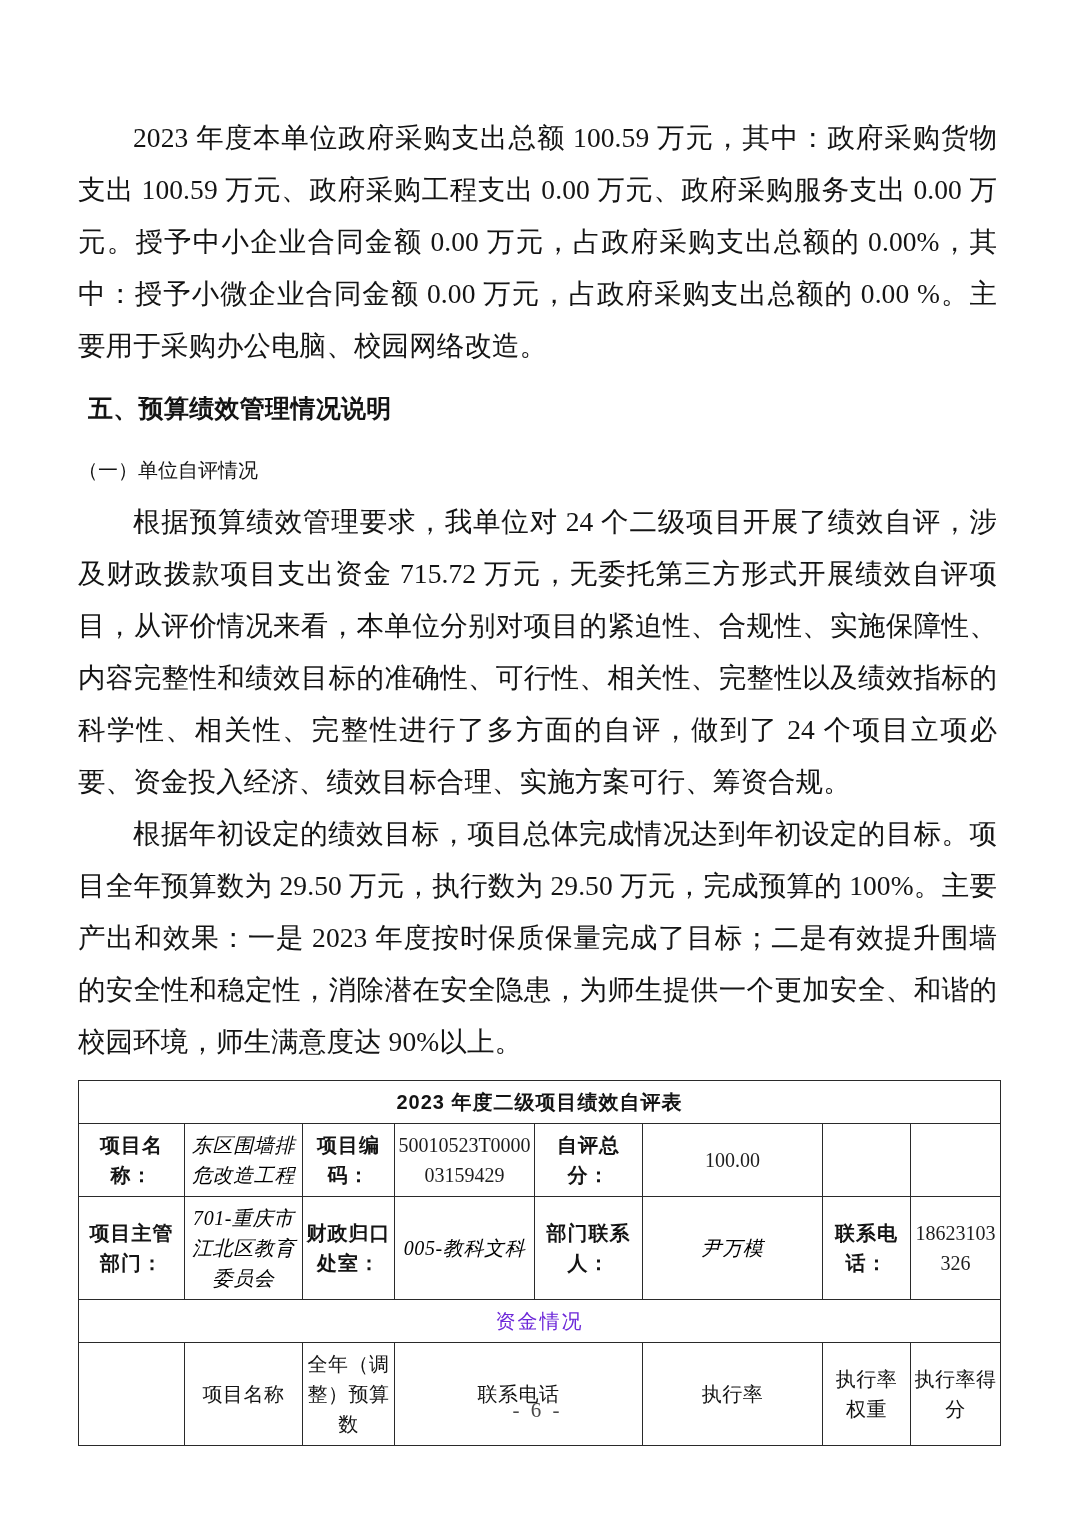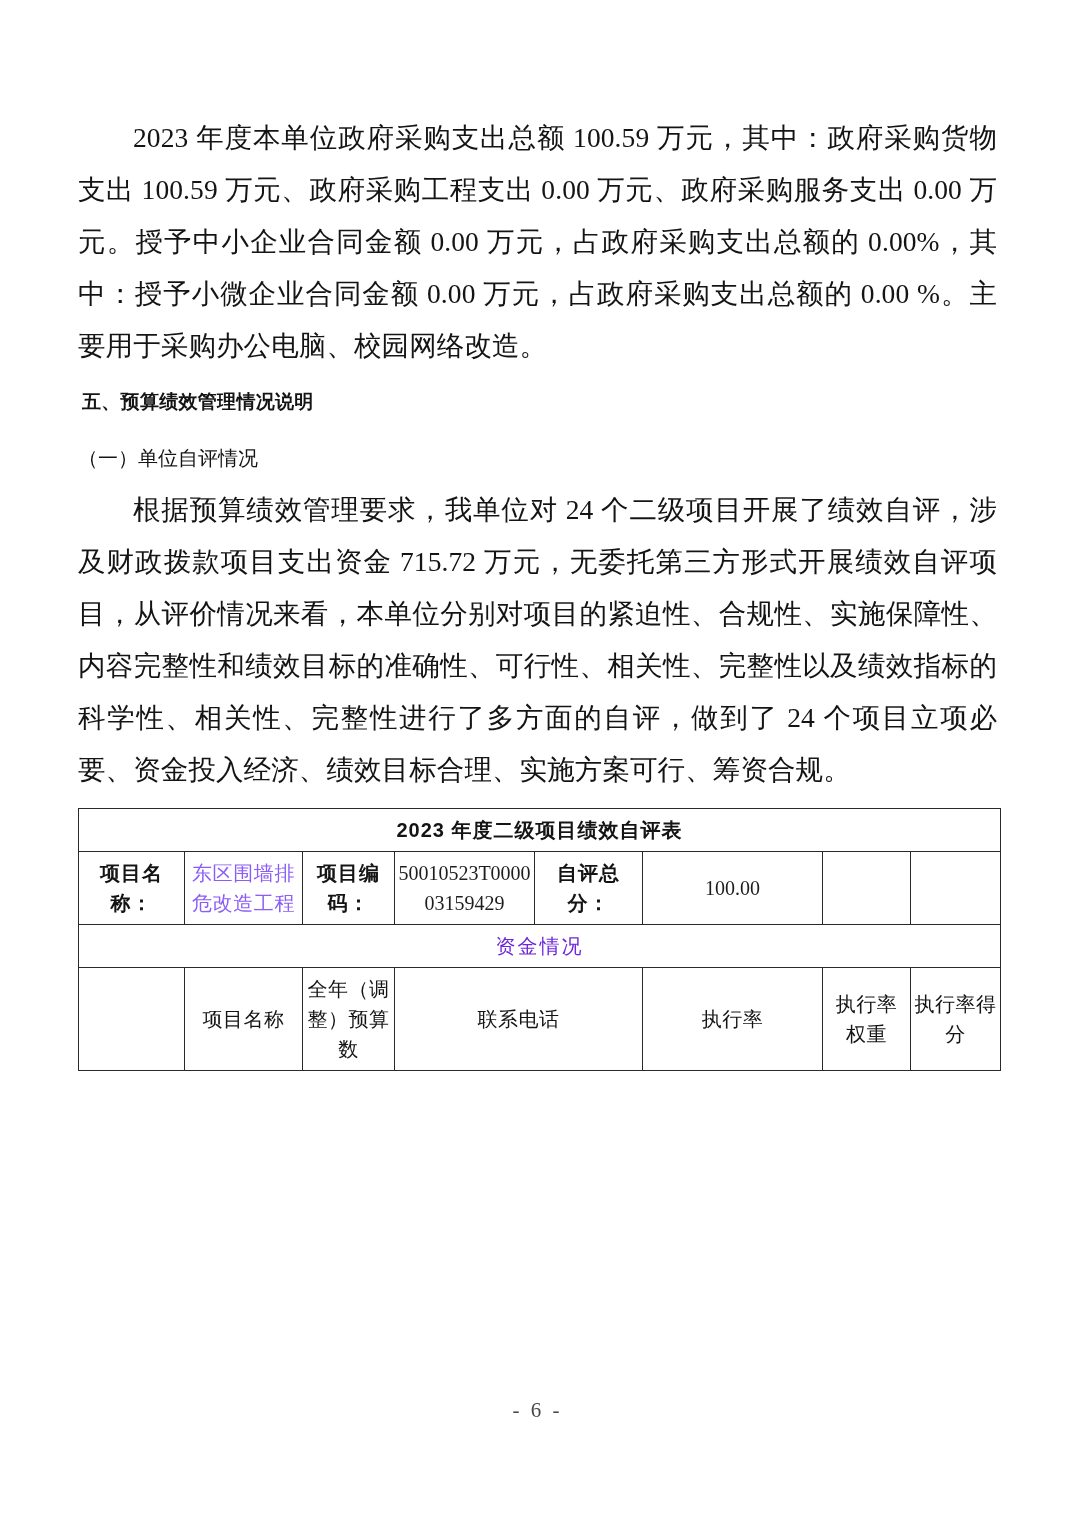--- a/index.html
+++ b/index.html
@@ -32,25 +32,25 @@
     text-align: justify;
     text-justify: inter-ideograph;
     text-indent: 2em;
     margin: 0 0 0 0;
     letter-spacing: 0.1px;
     font-family: "Liberation Serif", "DejaVu Serif", serif;
   }
 
   
   .h-section {
-    font-size: 19px;
+    font-size: 25px;
     line-height: 52px;
     font-weight: bold;
     font-family: "Liberation Sans", "DejaVu Sans", sans-serif;
-    margin: 4px;
+    margin: 10px;
     text-indent: 0;
     letter-spacing: 0.3px;
   }
   
   .h-sub {
     font-size: 20px;
     line-height: 52px;
     margin: 0;
     text-indent: 0;
     font-family: "Liberation Serif", "DejaVu Serif", serif;
@@ -86,25 +86,26 @@
     letter-spacing: 1px;
   }
   td.lbl {
     font-weight: bold;
     font-size: 21px;
     line-height: 31px;
     letter-spacing: 1px;
     text-align: left;
   }
   td.val {
-    color: #8b5cf6;
+    color: #000000;
     font-size: 20px;
     line-height: 31px;
     letter-spacing: 0.6px;
     text-align: left;
+    font-style: italic;
   }
   td.val-num {
     color: #1d1d1d;
     font-size: 21px;
     line-height: 31px;
     text-align: left;
   }
   td.section-label {
     text-align: center;
     color: #6d28d9;
@@ -141,20 +142,21 @@
 <div class="page">
 
   <p class="para">2023 年度本单位政府采购支出总额 100.59 万元，其中：政府采购货物支出 100.59 万元、政府采购工程支出 0.00 万元、政府采购服务支出 0.00 万元。授予中小企业合同金额 0.00 万元，占政府采购支出总额的 0.00%，其中：授予小微企业合同金额 0.00 万元，占政府采购支出总额的 0.00 %。主要用于采购办公电脑、校园网络改造。</p>
 
   <p class="h-section">五、预算绩效管理情况说明</p>
 
   <p class="h-sub">（一）单位自评情况</p>
 
   <p class="para">根据预算绩效管理要求，我单位对 24 个二级项目开展了绩效自评，涉及财政拨款项目支出资金 715.72 万元，无委托第三方形式开展绩效自评项目，从评价情况来看，本单位分别对项目的紧迫性、合规性、实施保障性、内容完整性和绩效目标的准确性、可行性、相关性、完整性以及绩效指标的科学性、相关性、完整性进行了多方面的自评，做到了 24 个项目立项必要、资金投入经济、绩效目标合理、实施方案可行、筹资合规。</p>
 
+  <p class="para">根据年初设定的绩效目标，项目总体完成情况达到年初设定的目标。项目全年预算数为 29.50 万元，执行数为 29.50 万元，完成预算的 100%。主要产出和效果：一是 2023 年度按时保质保量完成了目标；二是有效提升围墙的安全性和稳定性，消除潜在安全隐患，为师生提供一个更加安全、和谐的校园环境，师生满意度达 90%以上。</p>
 
   <div class="tbl-wrap">
     <table class="sheet">
       <colgroup>
         <col style="width:106px">
         <col style="width:118px">
         <col style="width:92px">
         <col style="width:140px">
         <col style="width:108px">
         <col style="width:180px">
@@ -170,20 +172,30 @@
           <td class="lbl">项目名称：</td>
           <td class="val">东区围墙排危改造工程</td>
           <td class="lbl">项目编码：</td>
           <td class="val-num">50010523T000003159429</td>
           <td class="lbl">自评总分：</td>
           <td class="val-num">100.00</td>
           <td class="blank"></td>
           <td class="blank"></td>
         </tr>
 
+        <tr>
+          <td class="lbl">项目主管部门：</td>
+          <td class="val">701-重庆市江北区教育委员会</td>
+          <td class="lbl">财政归口处室：</td>
+          <td class="val">005-教科文科</td>
+          <td class="lbl">部门联系人：</td>
+          <td class="val">尹万模</td>
+          <td class="lbl">联系电话：</td>
+          <td class="val-num">18623103326</td>
+        </tr>
 
         <tr>
           <td class="section-label" colspan="8">资金情况</td>
         </tr>
 
         <tr>
             <td class="colhead"></td>
             <td class="colhead">项目名称</td>
             <td class="colhead">全年（调整）预算数</td>
             <td class="colhead" colspan="2">联系电话</td>

